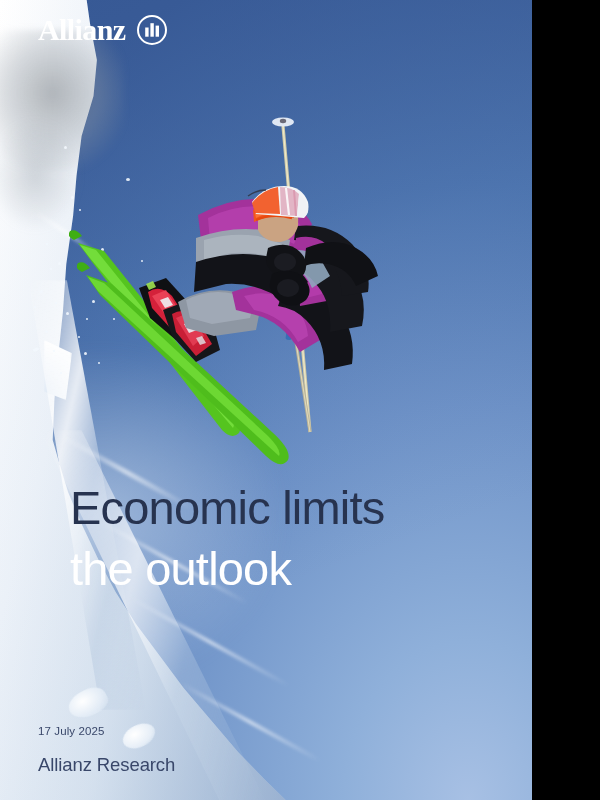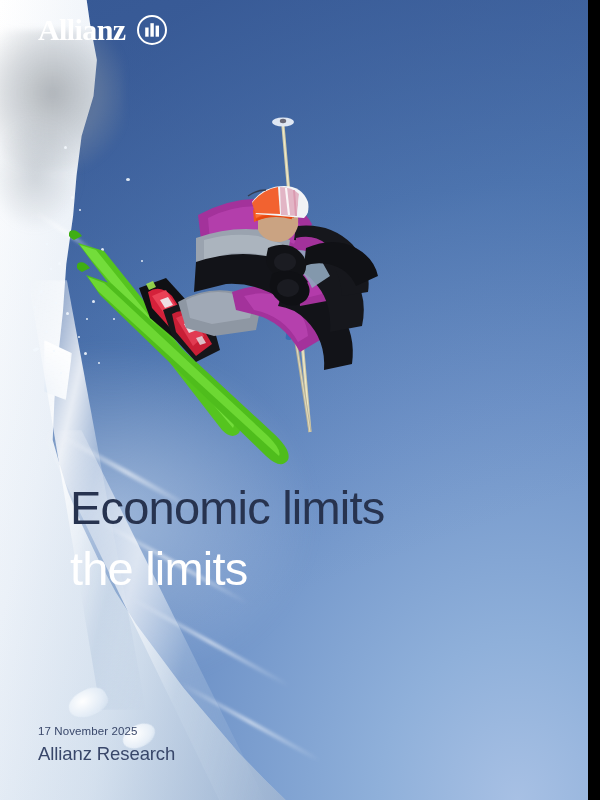--- a/index.html
+++ b/index.html
@@ -4,21 +4,21 @@
 <style>
   * { margin:0; padding:0; box-sizing:border-box; }
   html, body {
     width:600px; height:800px;
     font-family:"Liberation Sans", sans-serif;
     background:#000;
     overflow:hidden;
   }
   #cover {
     position:relative;
-    width:588px; height:800px;
+    width:532px; height:800px;
     overflow:hidden;
     background:#4a6ca8;
   }
 
   
   .sky {
     position:absolute; inset:0;
     background:
       radial-gradient(130% 110% at 88% 100%, #a7c0e4 0%, #8fb0da 18%, #6f93c8 45%, #5179b3 70%, #41649f 100%);
   }
@@ -136,21 +136,21 @@
     text-rendering:optimizeLegibility;
   }
   .title .hl { color:#ffffff; }
 
   
   .footer { position:absolute; left:38px; top:723px; }
   .footer .date {
     color:#39476a; font-size:11.5px; letter-spacing:.1px; line-height:1.5;
   }
   .footer .unit {
-    color:#39476a; font-size:18.5px; letter-spacing:-.1px; margin-top:2px; line-height:1.25;
+    color:#39476a; font-size:18.5px; letter-spacing:-.1px; margin-top:13px; line-height:1.25;
   }
 </style>
 </head>
 <body>
 
 <div id="cover">
 
   <div class="sky"></div>
   <div class="sky-tint"></div>
   <div class="sky-haze"></div>
@@ -306,21 +306,21 @@
     <svg class="logo-mark" viewBox="0 0 32 32">
       <circle cx="16" cy="16" r="14" fill="none" stroke="#ffffff" stroke-width="2"></circle>
       <rect x="9.2" y="13.5" width="3.4" height="9.2" fill="#ffffff"></rect>
       <rect x="14.4" y="9.2" width="3.4" height="13.5" fill="#ffffff"></rect>
       <rect x="19.6" y="11.6" width="3.4" height="11.1" fill="#ffffff"></rect>
     </svg>
   </div>
 
   <div class="title">
     <div>Economic limits</div>
-    <div class="hl">the limits</div>
+    <div class="hl">the outlook</div>
   </div>
 
   <div class="footer">
-    <div class="date">17 November 2025</div>
+    <div class="date">17 July 2025</div>
     <div class="unit">Allianz Research</div>
   </div>
 
 </div>
 
 </body></html>

